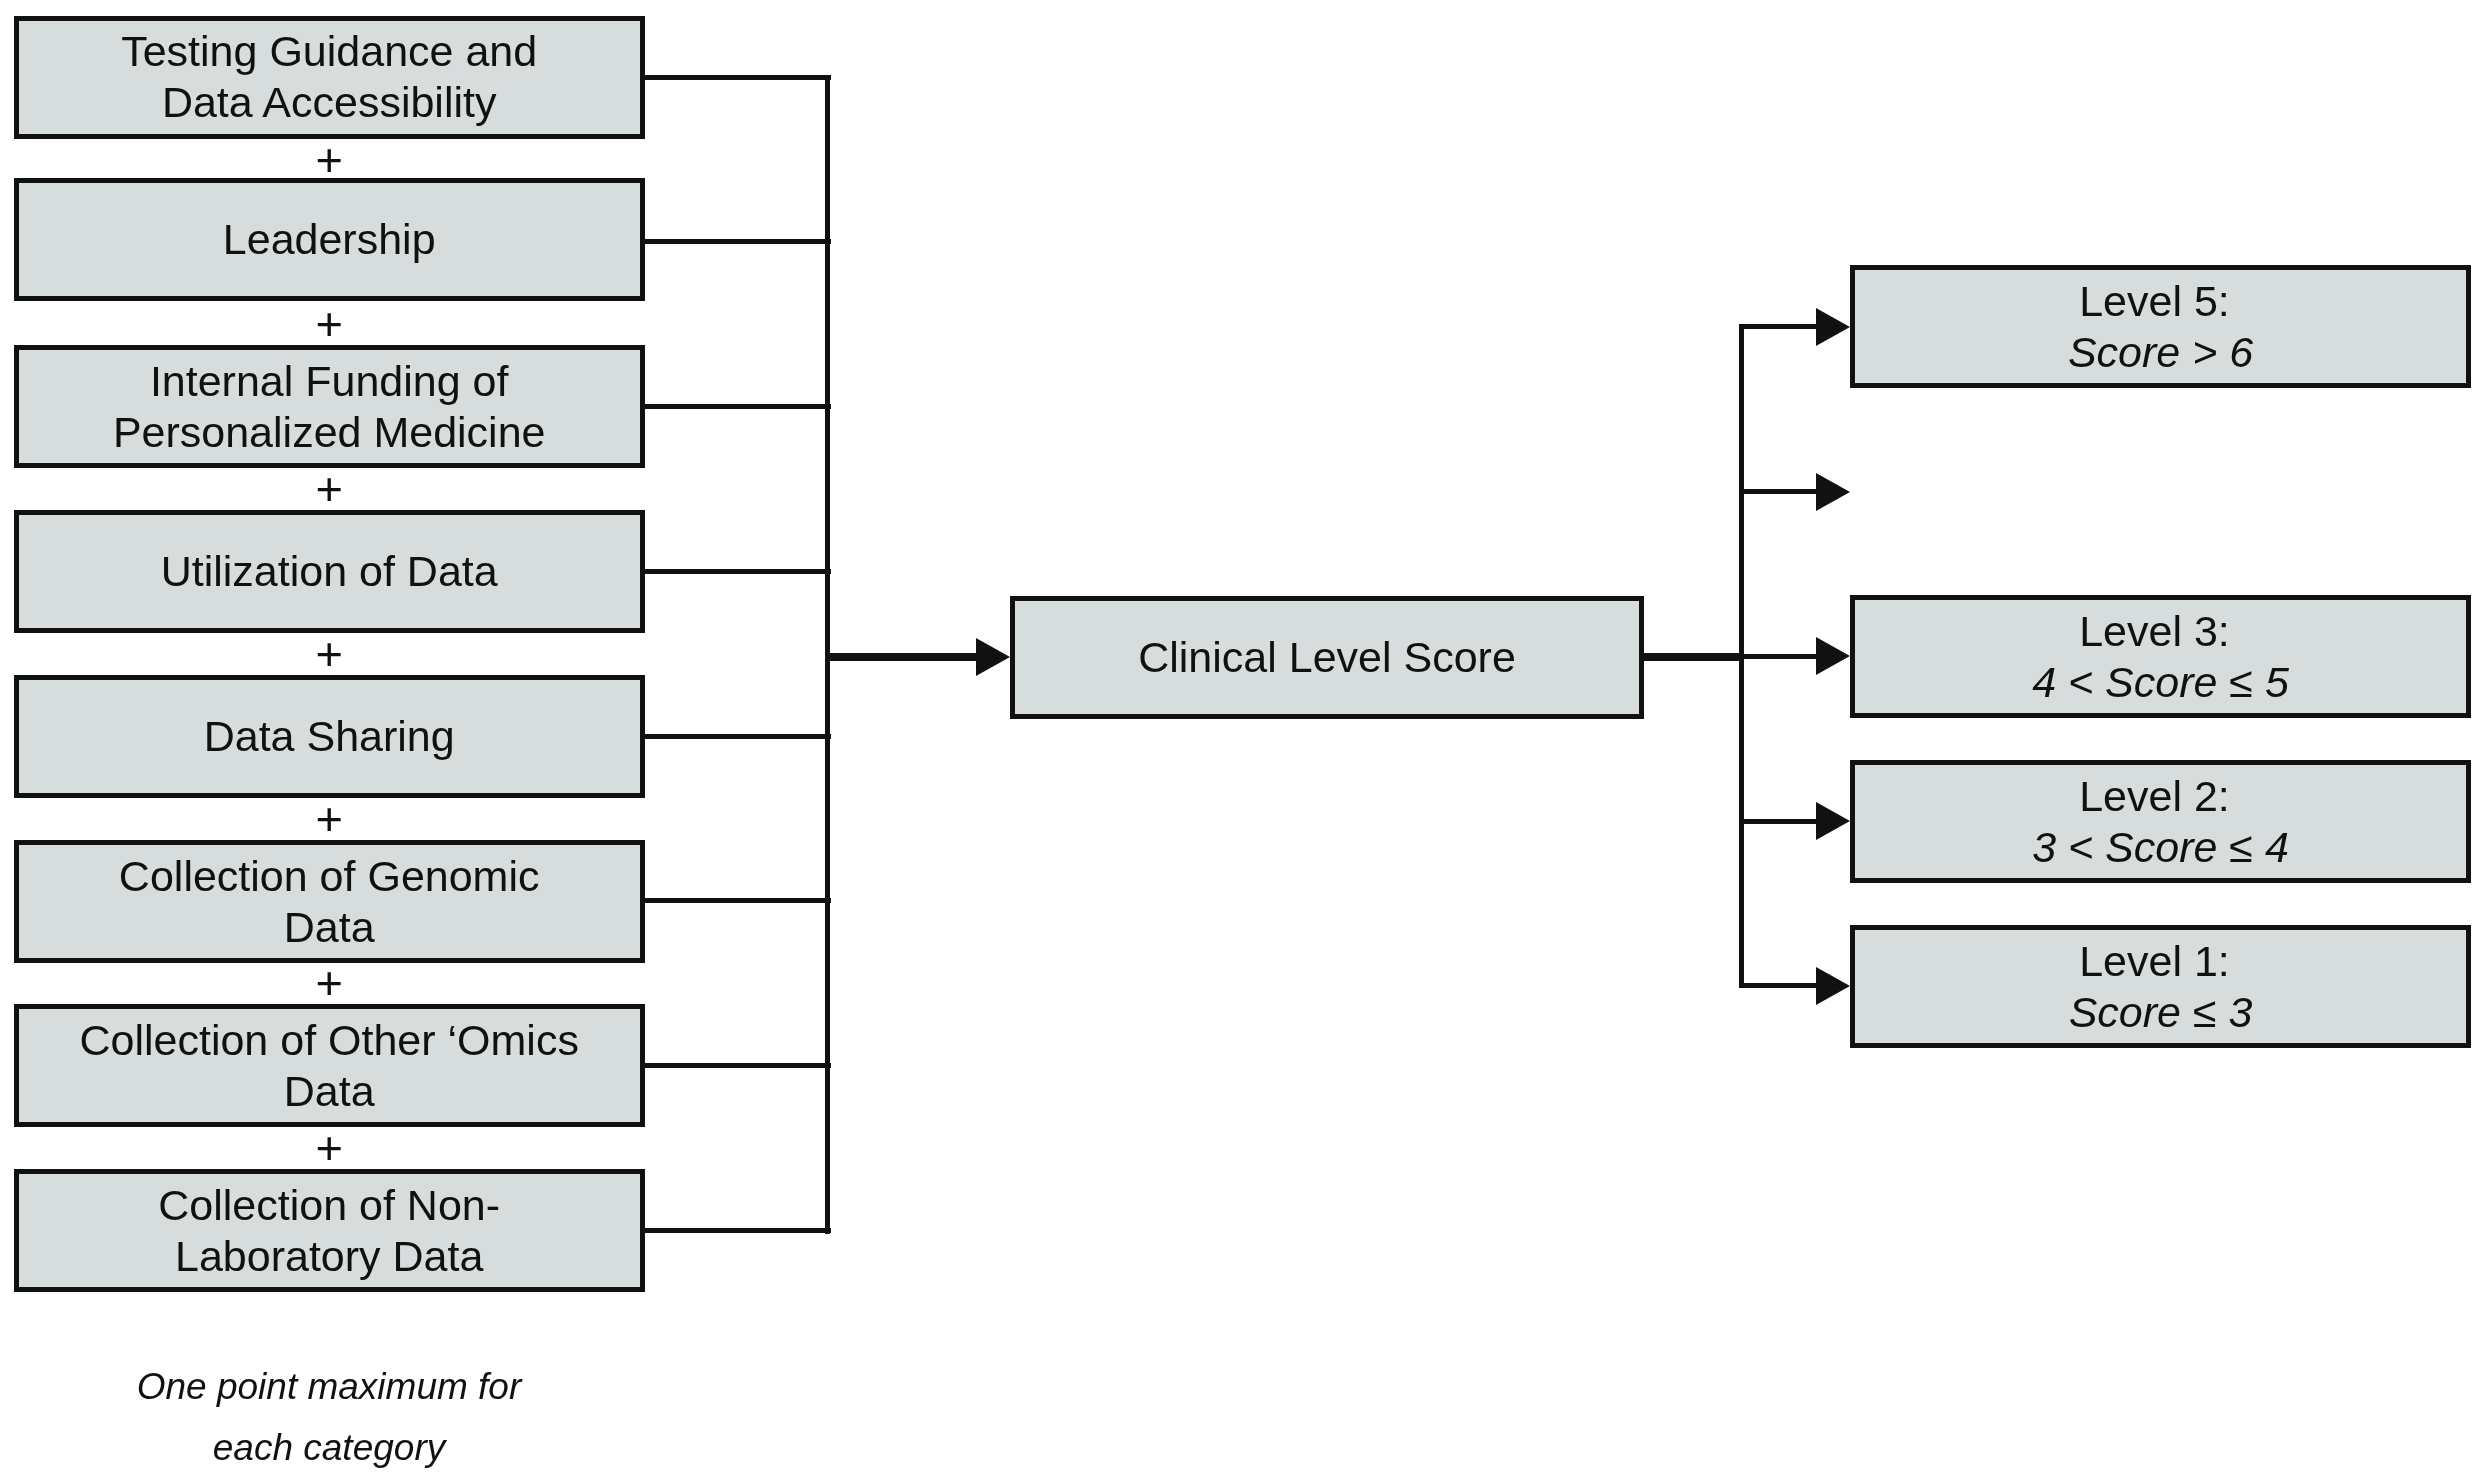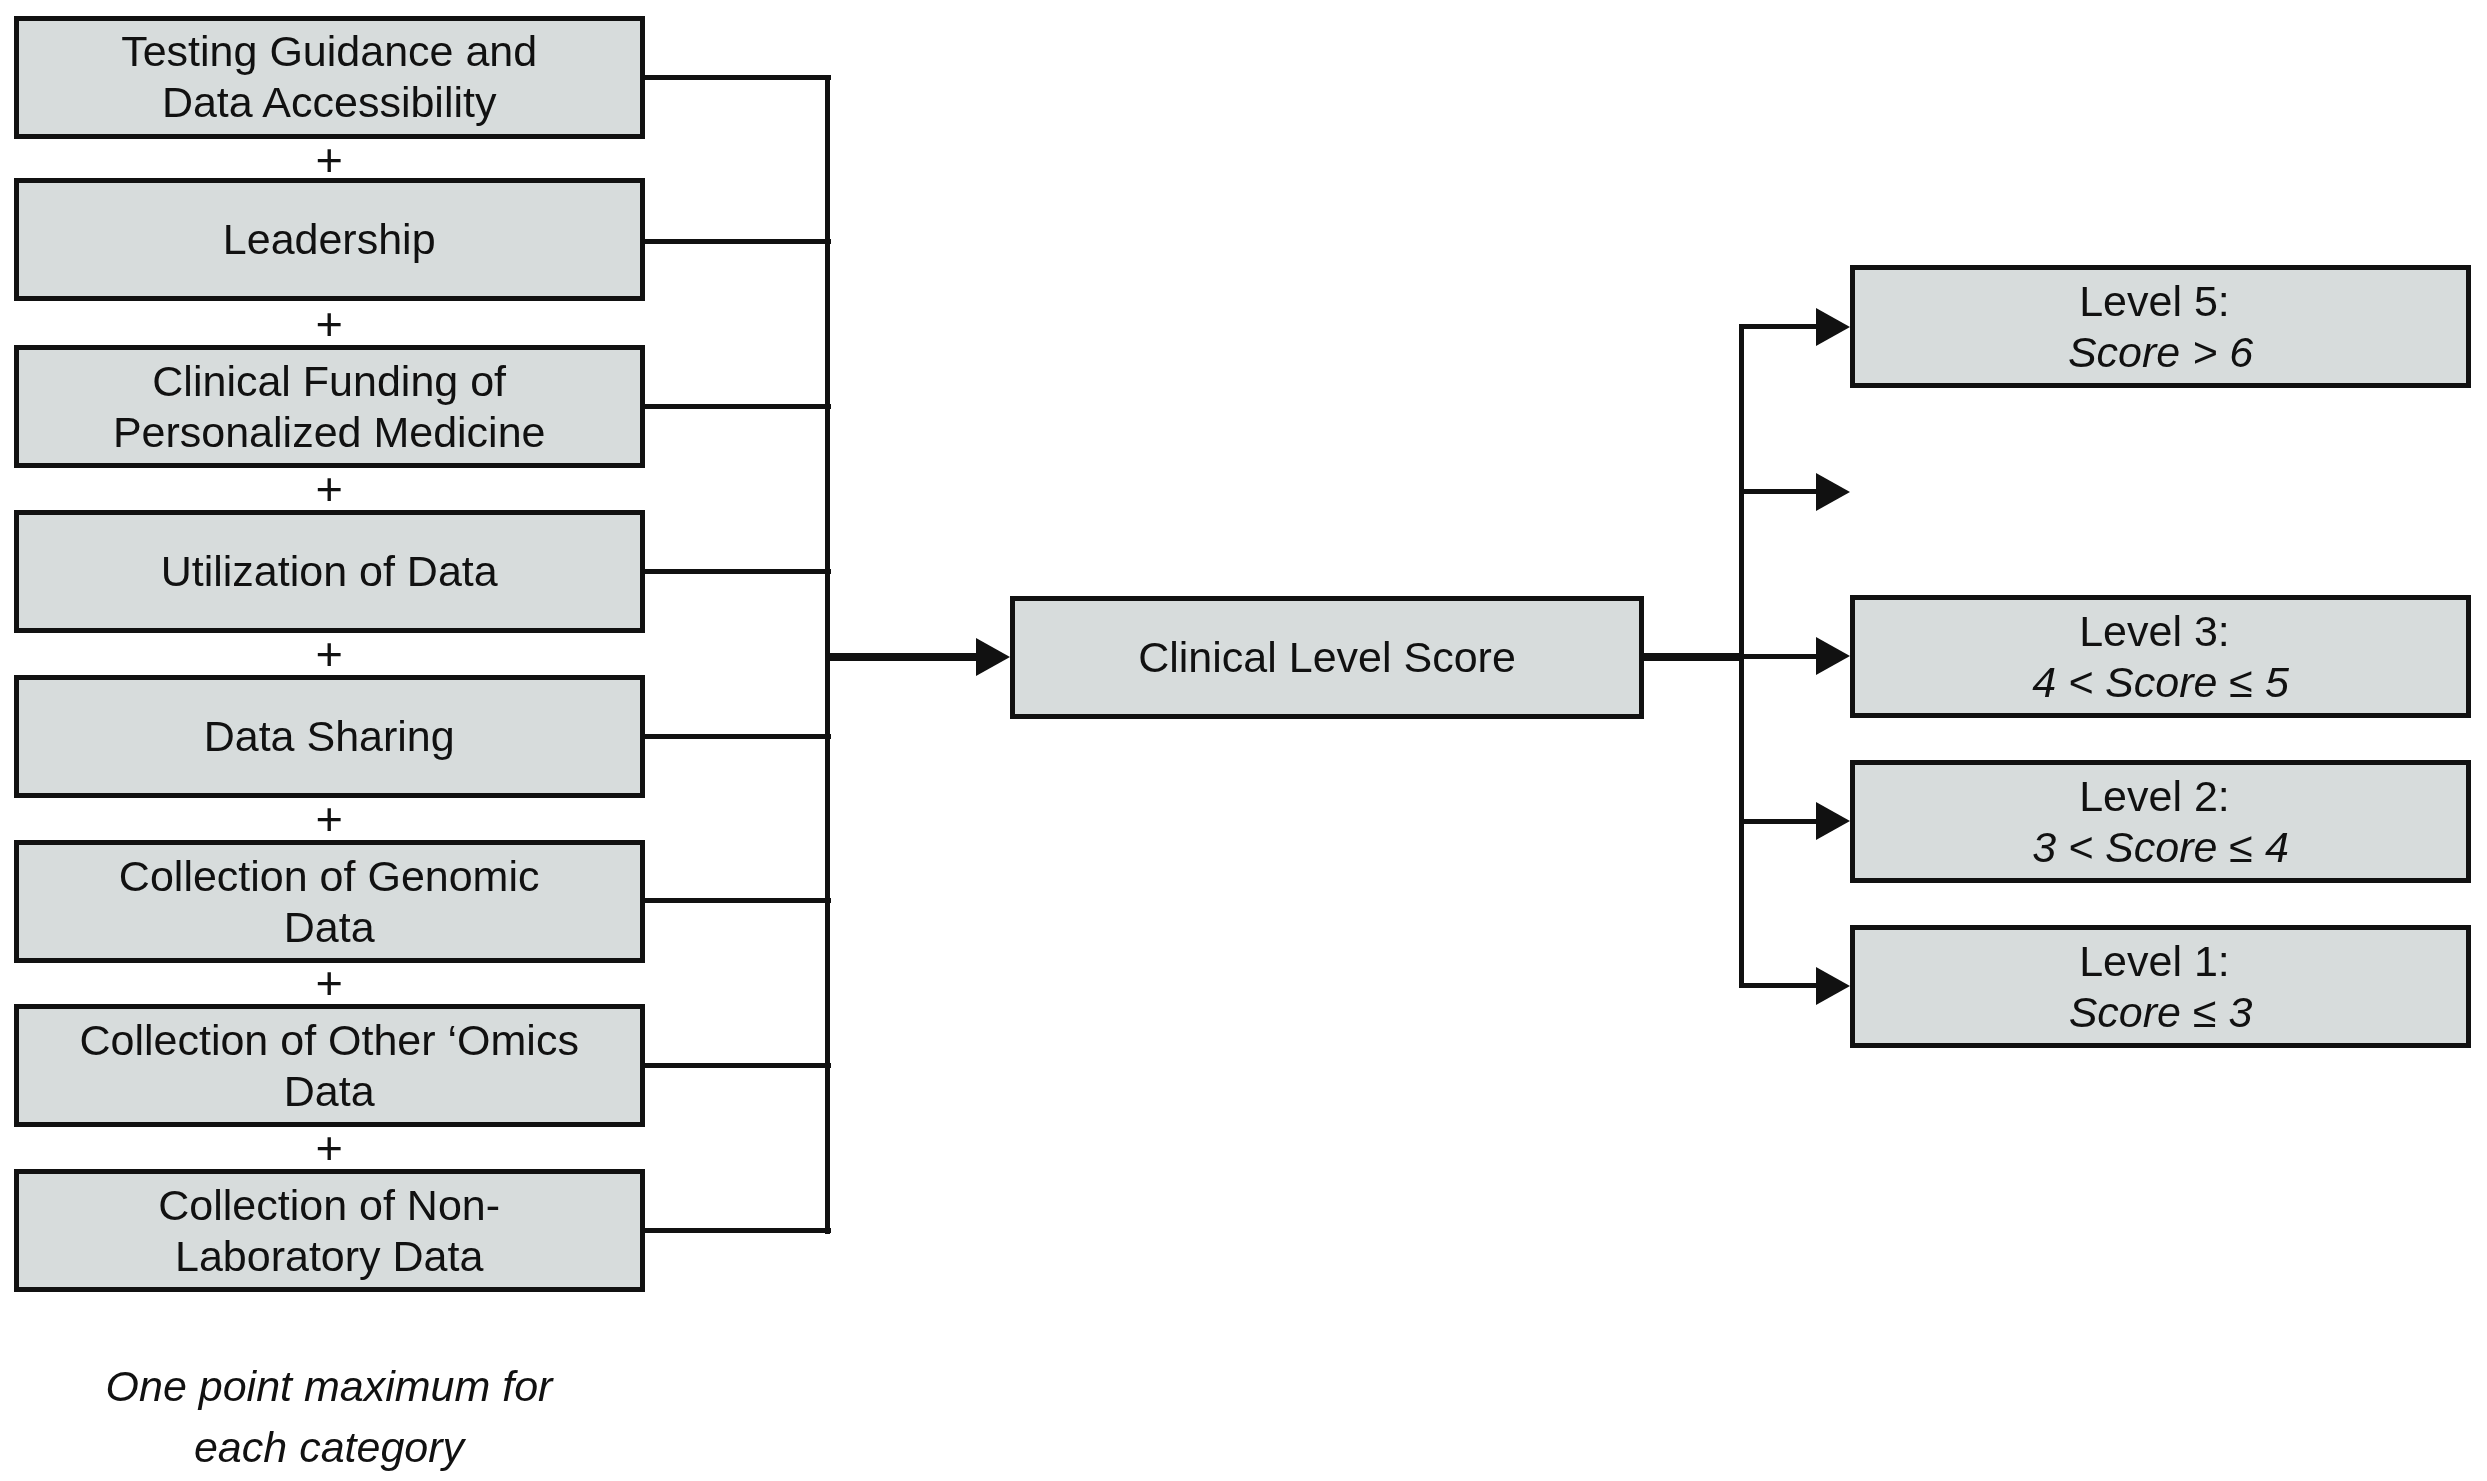--- a/index.html
+++ b/index.html
@@ -45,32 +45,32 @@
   .vline{width:5.2px;}
   .arrowhead{
     position:absolute;width:0;height:0;
     border-top:19px solid transparent;
     border-bottom:19px solid transparent;
     border-left:34px solid var(--line);
   }
   .note{
     position:absolute;left:38px;top:1356px;width:582px;
     text-align:center;font-style:italic;
-    font-size:43px;line-height:61px;
+    font-size:37px;line-height:61px;
   }
 </style>
 </head>
 <body>
 
 <div id="canvas">
 
   <div class="node lbox" style="top:15.7px">Testing Guidance and
 Data Accessibility</div>
   <div class="node lbox" style="top:178px">Leadership</div>
-  <div class="node lbox" style="top:345px">Clinical Funding of
+  <div class="node lbox" style="top:345px">Internal Funding of
 Personalized Medicine</div>
   <div class="node lbox" style="top:510px">Utilization of Data</div>
   <div class="node lbox" style="top:675px">Data Sharing</div>
   <div class="node lbox" style="top:840px">Collection of Genomic
 Data</div>
   <div class="node lbox" style="top:1004px">Collection of Other ‘Omics
 Data</div>
   <div class="node lbox" style="top:1169px">Collection of Non-
 Laboratory Data</div>
 

